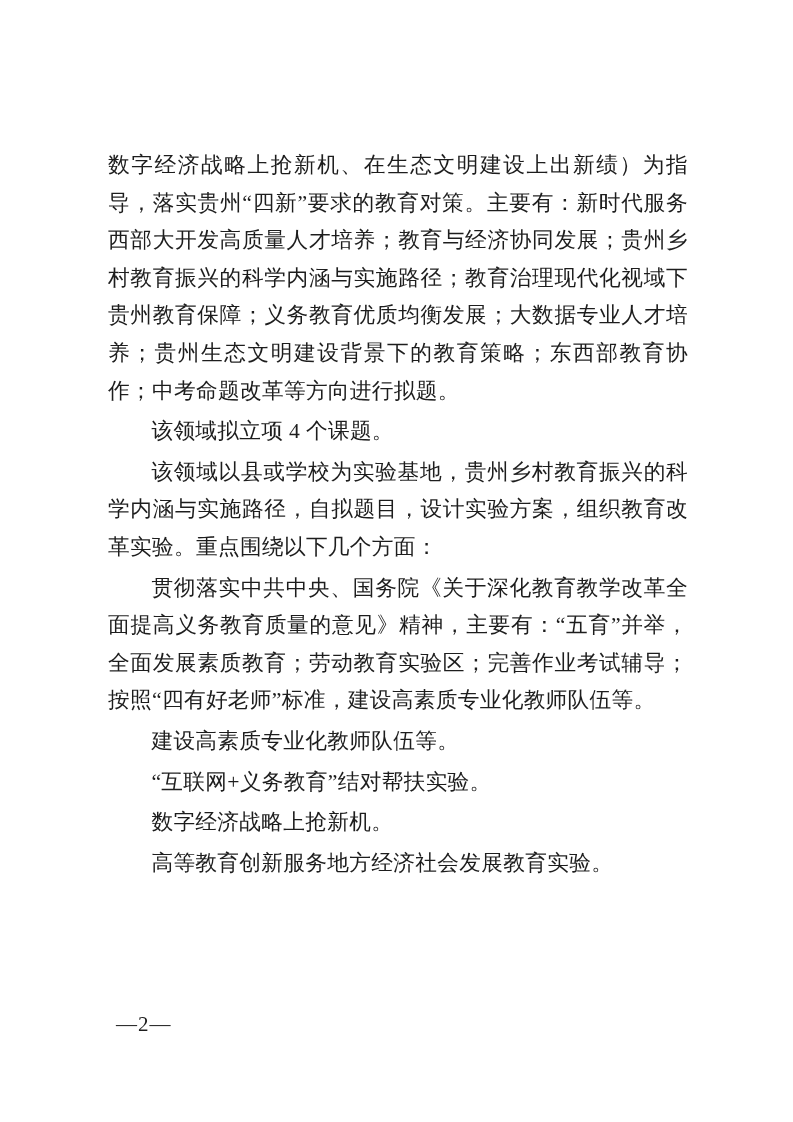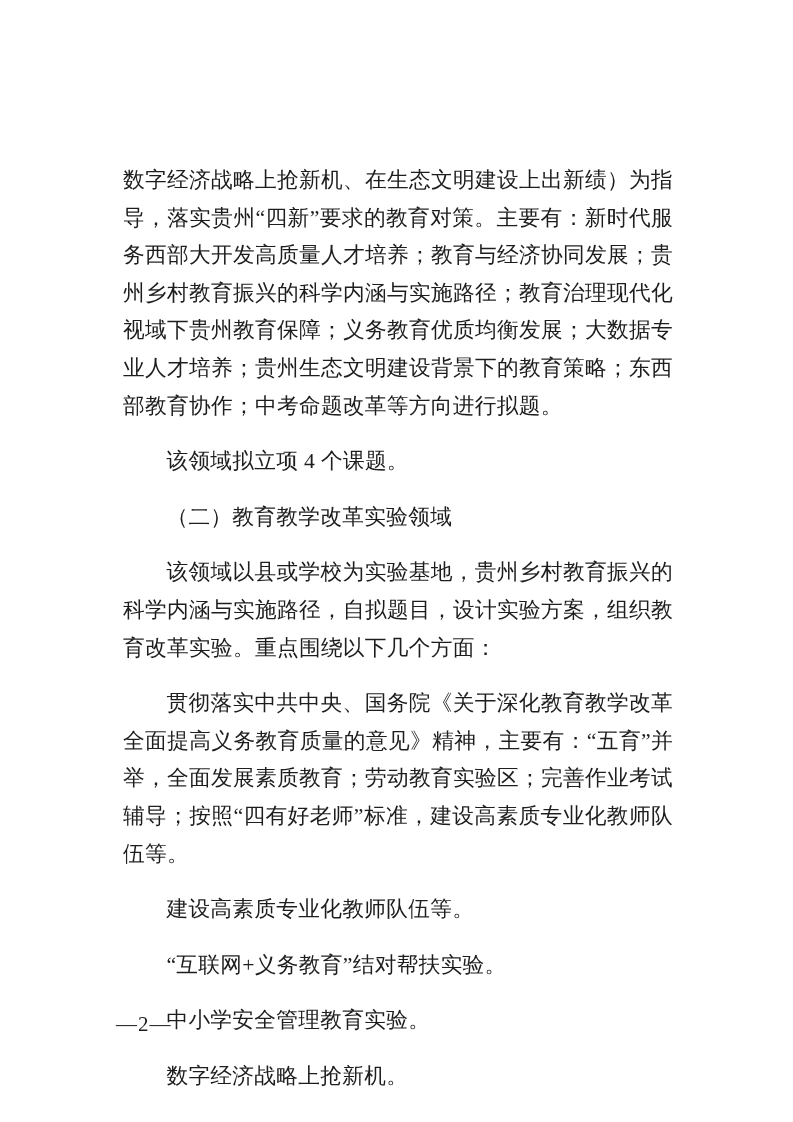--- a/index.html
+++ b/index.html
@@ -15,21 +15,21 @@
     overflow: hidden;
     font-family: "Liberation Serif", "DejaVu Serif", serif;
   }
   .content {
     position: absolute;
     left: 105px;
     top: 144px;
     width: 586px;
   }
   .content p {
-    margin: 18px;
+    margin: 3px;
     padding: 0;
     font-size: 21.7px;
     line-height: 37.6px;
     color: #1d1d1d;
     text-align: justify;
     text-justify: inter-character;
     letter-spacing: 0.3px;
     font-weight: 400;
   }
   .content p.indent {
@@ -45,22 +45,21 @@
     letter-spacing: 1px;
   }
 </style>
 </head>
 <body>
 
 <div class="sheet">
   <div class="content">
     <p>数字经济战略上抢新机、在生态文明建设上出新绩）为指导，落实贵州“四新”要求的教育对策。主要有：新时代服务西部大开发高质量人才培养；教育与经济协同发展；贵州乡村教育振兴的科学内涵与实施路径；教育治理现代化视域下贵州教育保障；义务教育优质均衡发展；大数据专业人才培养；贵州生态文明建设背景下的教育策略；东西部教育协作；中考命题改革等方向进行拟题。</p>
     <p class="indent">该领域拟立项 4 个课题。</p>
-    <p class="indent">（二）教育教学改革实验领域</p>
     <p class="indent">该领域以县或学校为实验基地，贵州乡村教育振兴的科学内涵与实施路径，自拟题目，设计实验方案，组织教育改革实验。重点围绕以下几个方面：</p>
     <p class="indent">贯彻落实中共中央、国务院《关于深化教育教学改革全面提高义务教育质量的意见》精神，主要有：“五育”并举，全面发展素质教育；劳动教育实验区；完善作业考试辅导；按照“四有好老师”标准，建设高素质专业化教师队伍等。</p>
     <p class="indent">建设高素质专业化教师队伍等。</p>
     <p class="indent">“互联网+义务教育”结对帮扶实验。</p>
-    <p class="indent">中小学安全管理教育实验。</p>
     <p class="indent">数字经济战略上抢新机。</p>
+    <p class="indent">高等教育创新服务地方经济社会发展教育实验。</p>
   </div>
   <div class="page-number">—2—</div>
 </div>
 
 </body></html>

